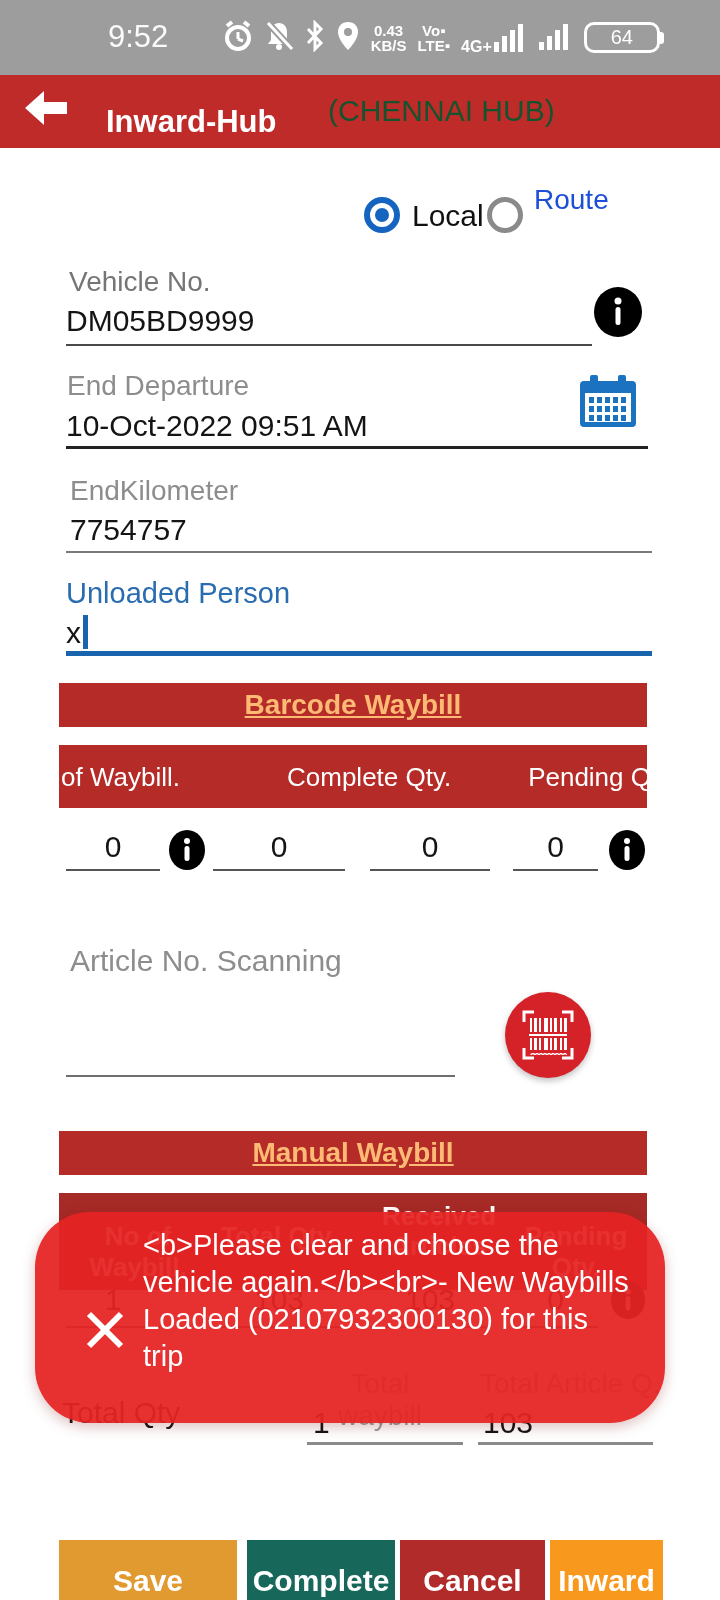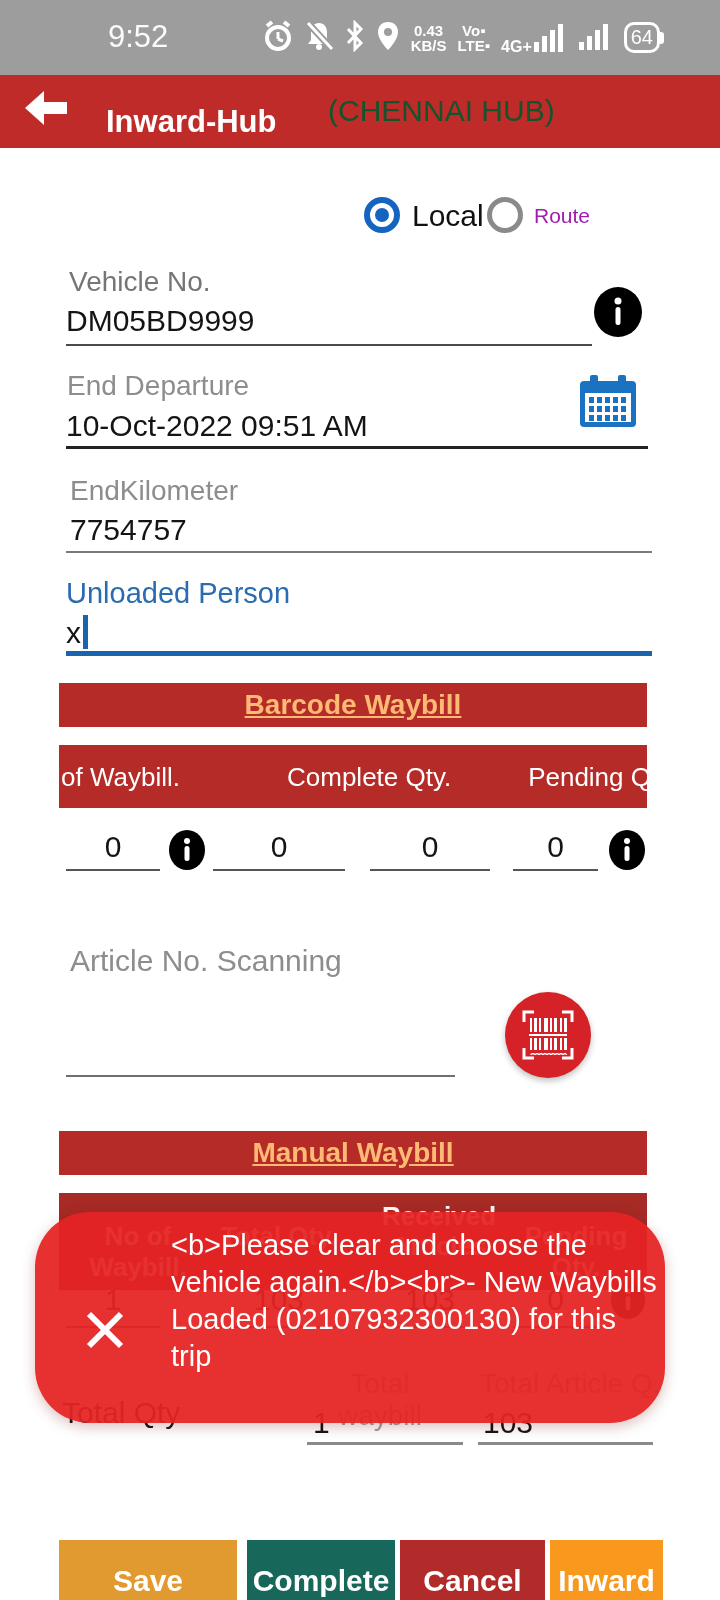--- a/index.html
+++ b/index.html
@@ -23,21 +23,21 @@
   .lbl{font-size:28px;color:#8d8d8d;}
   .val{font-size:30px;color:#141414;}
   .line{height:2px;background:#6f6f6f;}
 
   .l-inward{left:70px;top:198px;font-size:29px;color:#9a9a9a;}
   .radio{width:36px;height:36px;border-radius:50%;box-sizing:border-box;background:#fff;}
   .radio-on{left:364px;top:197px;border:6px solid #1565c0;}
   .radio-dot{position:absolute;left:5px;top:5px;width:14px;height:14px;border-radius:50%;background:#1565c0;}
   .radio-off{left:487px;top:197px;border:5px solid #8a8a8a;}
   .l-local{left:412px;top:199px;font-size:30px;color:#111;}
-  .l-route{left:534px;top:204px;font-size:21px;color:#a21caf;}
+  .l-route{left:534px;top:184px;font-size:28px;color:#1d4ed8;}
 
   .l-vehicle{left:69px;top:266px;color:#757575;}
   .v-vehicle{left:66px;top:304px;}
   .u-vehicle{left:66px;top:344px;width:526px;background:#4a4a4a;}
   .i-info1{left:593px;top:286px;}
 
   .l-dep{left:67px;top:370px;}
   .i-cal{left:578px;top:373px;}
   .v-dep{left:66px;top:409px;}
   .u-dep{left:66px;top:446px;width:582px;height:3px;background:#222;}
@@ -98,21 +98,21 @@
   .l-totqty{left:62px;top:1396px;font-size:30px;color:#141414;}
   .bv1{left:313px;top:1406px;}
   .bv2{left:483px;top:1406px;}
   .ub1{left:307px;top:1442px;width:156px;height:3px;background:#8a8a8a;}
   .ub2{left:478px;top:1442px;width:175px;height:3px;background:#8a8a8a;}
 
   
   .toast{left:35px;top:1212px;width:630px;height:211px;border-radius:55px;
          background:rgba(229,35,35,0.94);z-index:5;box-shadow:0 4px 14px rgba(120,0,0,.25);}
   .toast-x{left:83px;top:1308px;width:44px;height:44px;z-index:6;}
-  .toast-msg{left:143px;top:1227px;width:492px;font-size:29px;line-height:37px;color:#ffffff;z-index:6;margin-left:28px;}
+  .toast-msg{left:143px;top:1227px;width:492px;font-size:29px;line-height:37px;color:#ffffff;z-index:6;}
 
   
   .btn{top:1540px;height:95px;display:flex;justify-content:center;align-items:flex-start;
        padding-top:24px;box-sizing:border-box;color:#fff;font-weight:bold;font-size:30px;}
   .btn-save{left:59px;width:178px;background:#e19a2f;}
   .btn-complete{left:247px;width:148px;background:#17685a;}
   .btn-cancel{left:400px;width:145px;background:#b22b2b;}
   .btn-inward{left:550px;width:113px;background:#f8991d;}
 
   .under-toast{z-index:1;}
@@ -172,21 +172,21 @@
       </span>
       <span>
         <svg width="34" height="32" viewBox="0 0 34 32">
             <rect x="0" y="22" width="5" height="8" fill="#fff"></rect>
             <rect x="8" y="16" width="5" height="14" fill="#fff"></rect>
             <rect x="16" y="10" width="5" height="20" fill="#fff"></rect>
             <rect x="24" y="4" width="5" height="26" fill="#fff"></rect>
           </svg>
       </span>
       <span style="display:flex;align-items:center;">
-        <span style="border:3px solid #fff;border-radius:10px;padding:1px 4px;color:#fff;font-size:20px;">64</span>
+        <span style="border:3px solid #fff;border-radius:10px;padding:1px 24px;color:#fff;font-size:20px;">64</span>
         <span style="width:4px;height:12px;background:#fff;border-radius:0 3px 3px 0;"></span>
       </span>
     </div>
   </div>
 
   <div class="abs appbar"></div>
   <div class="abs back">
     <svg width="44" height="36" viewBox="0 0 44 36">
         <path d="M20 1 L1 18 L20 35 L20 24 L43 24 L43 12 L20 12 Z" fill="#ffffff"></path>
       </svg>

